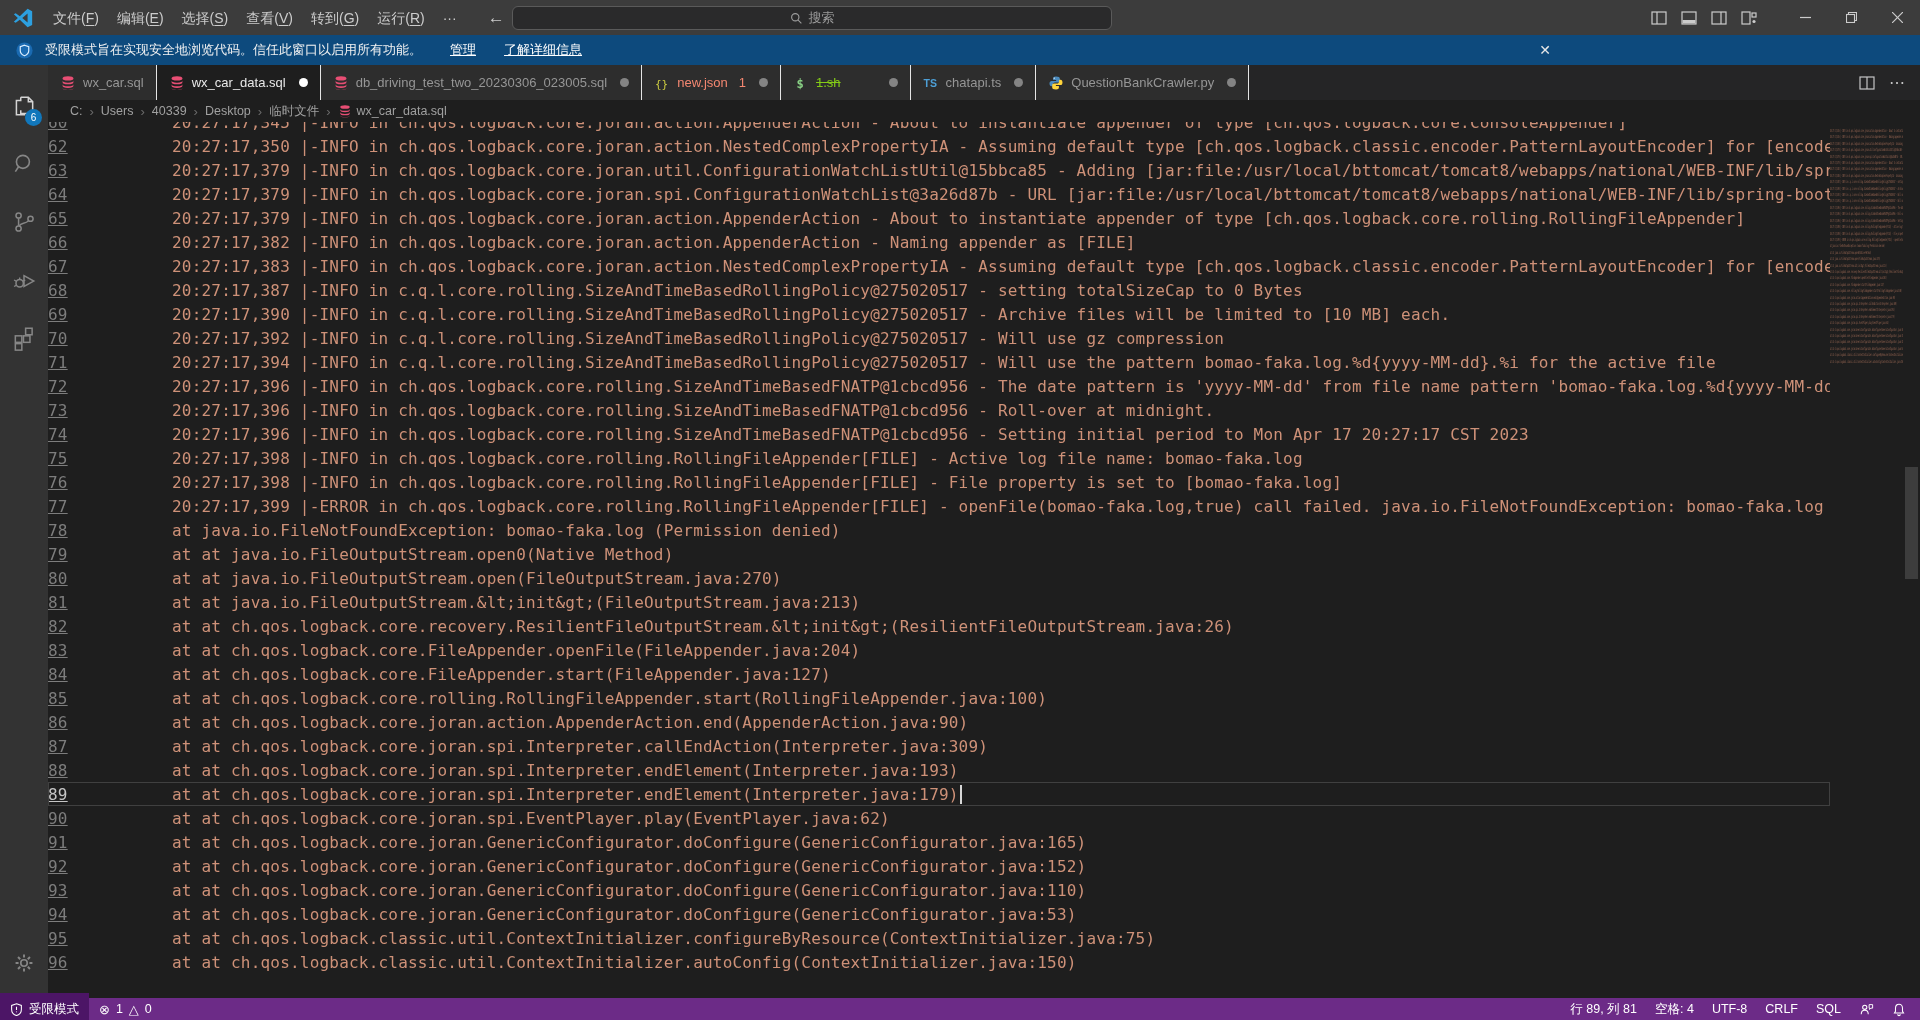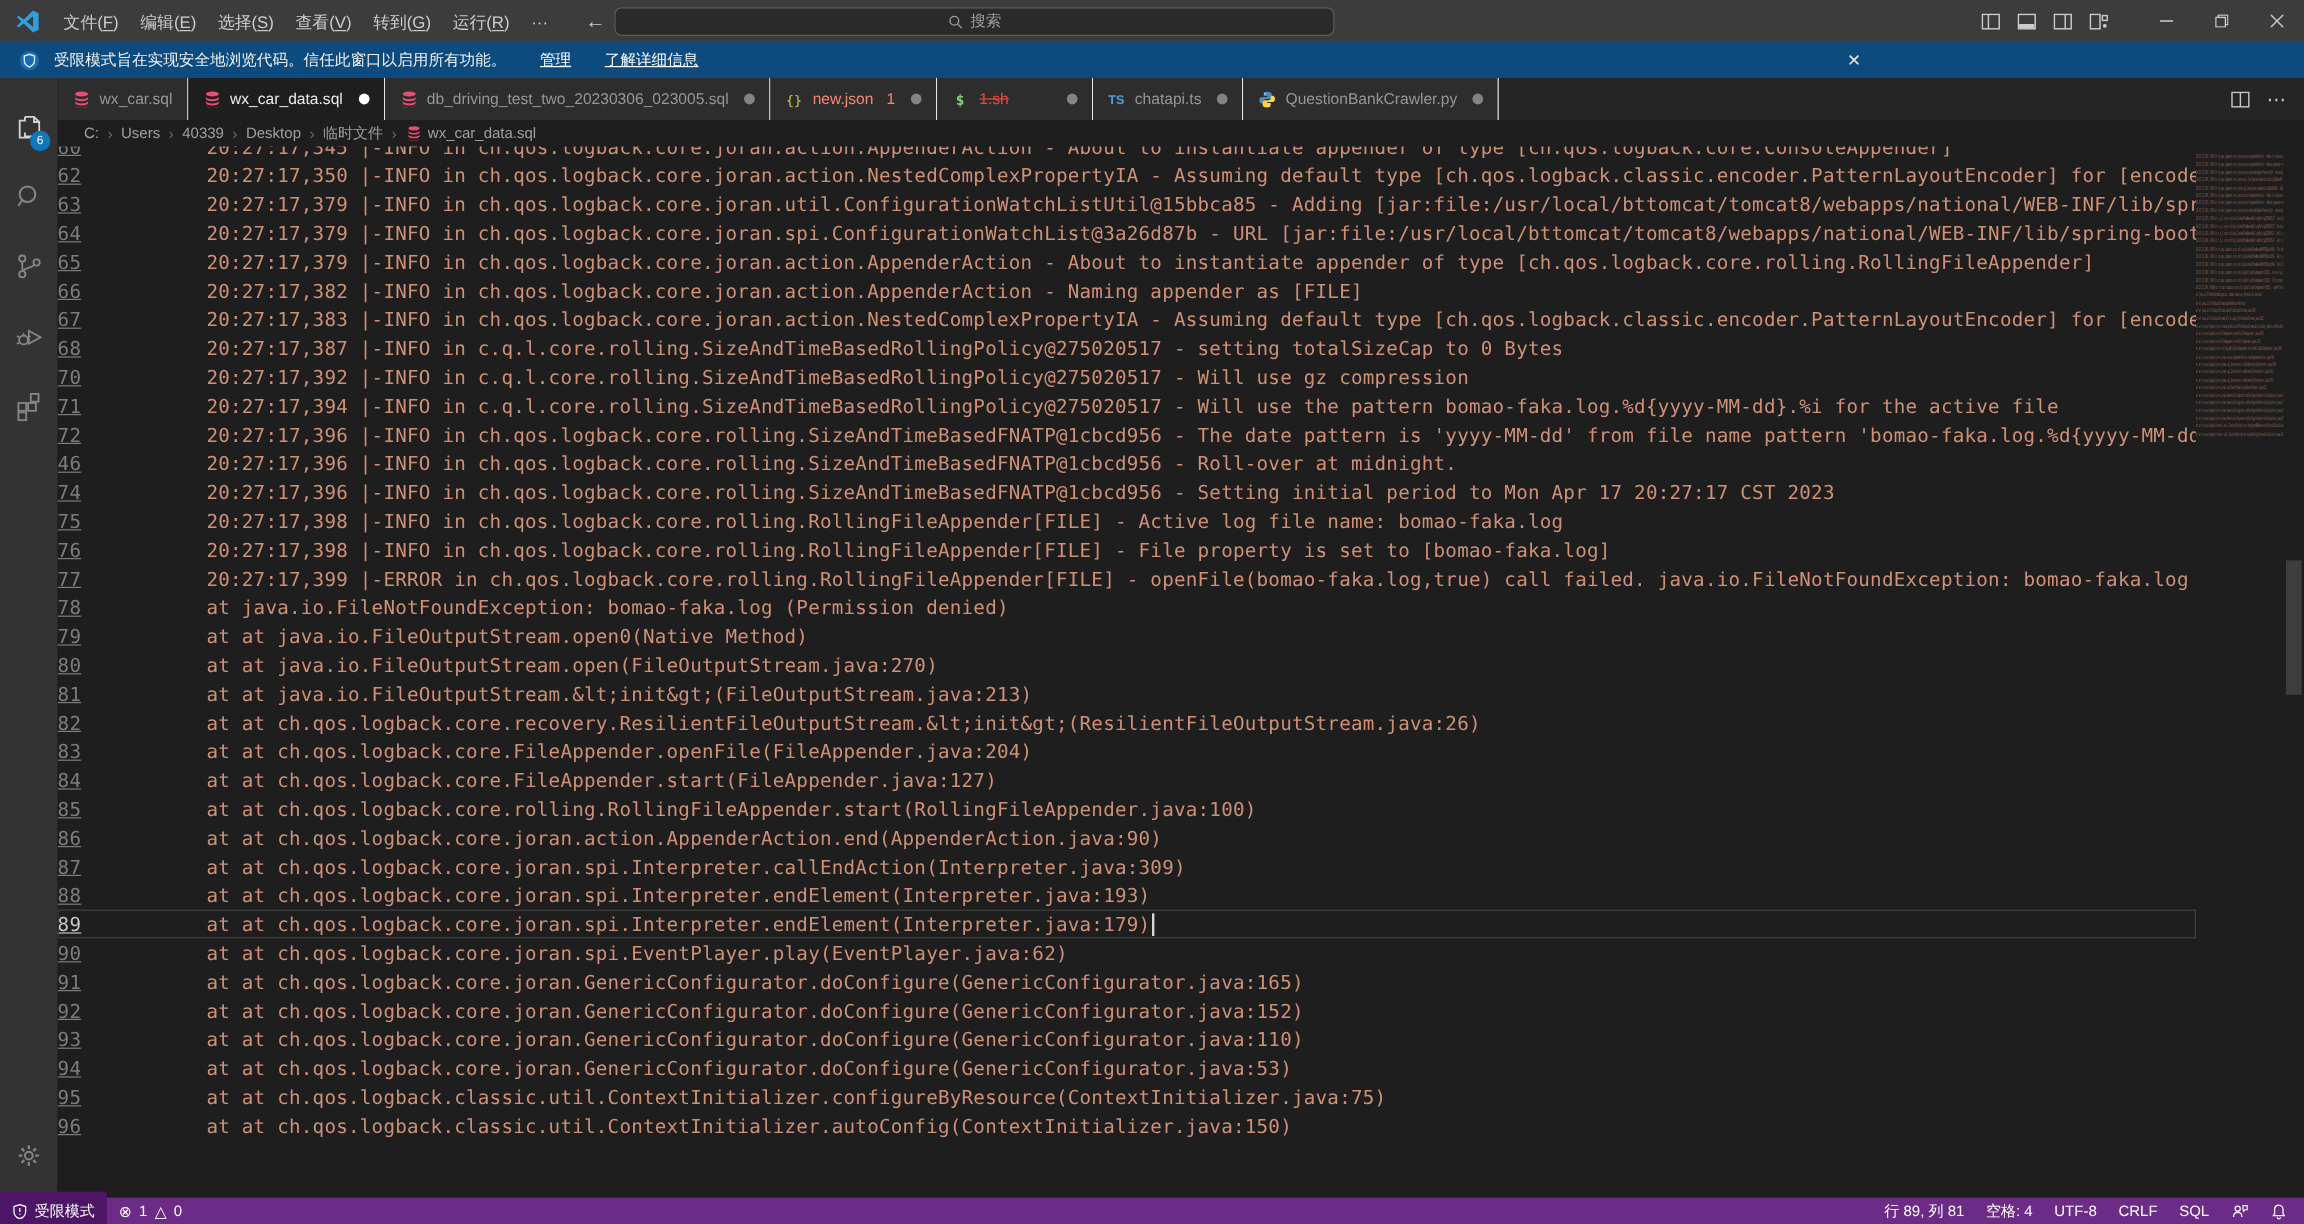--- a/index.html
+++ b/index.html
@@ -41,21 +41,21 @@
 
   
   #tabbar { position:absolute; left:48px; top:65px; width:1872px; height:35px;
     background:#252526; display:flex; align-items:stretch; }
   .tab { display:flex; align-items:center; gap:7px; padding:0 12px; background:#2d2d2d;
     border-right:1px solid #e5e5e5; color:#969696; font-size:13px; white-space:nowrap; }
   .tab.active { background:#1e1e1e; color:#e9e9e9; }
   .tab .dot { width:9px; height:9px; border-radius:50%; background:#848484; margin-left:6px; flex:none; }
   .tab .dot.white { background:#ffffff; }
   .tab .err-label { color:#f48771; }
-  .tab .strike { text-decoration:line-through; color:#ef4444; }
+  .tab .strike { text-decoration:line-through; color:#84cc16; }
   .tab .err-count { color:#f48771; margin-left:4px; }
   #tab-actions { margin-left:auto; display:flex; align-items:center; gap:14px; padding-right:14px; color:#c5c5c5; }
 
   
   #breadcrumb { position:absolute; left:48px; top:100px; width:1872px; height:22px;
     background:#1e1e1e; display:flex; align-items:center; padding-left:22px;
     color:#a0a0a0; font-size:12.5px; gap:3px; }
   .bc-sep { color:#6a6a6a; font-size:13px; padding:0 4px; }
   .bc-file { display:flex; align-items:center; gap:5px; }
 
@@ -356,33 +356,37 @@
         </div>
         <div class="line">
           <span class="ln">67</span>
           <span class="txt">20:27:17,383 |-INFO in ch.qos.logback.core.joran.action.NestedComplexPropertyIA - Assuming default type [ch.qos.logback.classic.encoder.PatternLayoutEncoder] for [encoder] property</span>
         </div>
         <div class="line">
           <span class="ln">68</span>
           <span class="txt">20:27:17,387 |-INFO in c.q.l.core.rolling.SizeAndTimeBasedRollingPolicy@275020517 - setting totalSizeCap to 0 Bytes</span>
         </div>
         <div class="line">
+          <span class="ln">69</span>
+          <span class="txt">20:27:17,390 |-INFO in c.q.l.core.rolling.SizeAndTimeBasedRollingPolicy@275020517 - Archive files will be limited to [10 MB] each.</span>
+        </div>
+        <div class="line">
           <span class="ln">70</span>
           <span class="txt">20:27:17,392 |-INFO in c.q.l.core.rolling.SizeAndTimeBasedRollingPolicy@275020517 - Will use gz compression</span>
         </div>
         <div class="line">
           <span class="ln">71</span>
           <span class="txt">20:27:17,394 |-INFO in c.q.l.core.rolling.SizeAndTimeBasedRollingPolicy@275020517 - Will use the pattern bomao-faka.log.%d{yyyy-MM-dd}.%i for the active file</span>
         </div>
         <div class="line">
           <span class="ln">72</span>
           <span class="txt">20:27:17,396 |-INFO in ch.qos.logback.core.rolling.SizeAndTimeBasedFNATP@1cbcd956 - The date pattern is 'yyyy-MM-dd' from file name pattern 'bomao-faka.log.%d{yyyy-MM-dd}.%i'</span>
         </div>
         <div class="line">
-          <span class="ln">46</span>
+          <span class="ln">73</span>
           <span class="txt">20:27:17,396 |-INFO in ch.qos.logback.core.rolling.SizeAndTimeBasedFNATP@1cbcd956 - Roll-over at midnight.</span>
         </div>
         <div class="line">
           <span class="ln">74</span>
           <span class="txt">20:27:17,396 |-INFO in ch.qos.logback.core.rolling.SizeAndTimeBasedFNATP@1cbcd956 - Setting initial period to Mon Apr 17 20:27:17 CST 2023</span>
         </div>
         <div class="line">
           <span class="ln">75</span>
           <span class="txt">20:27:17,398 |-INFO in ch.qos.logback.core.rolling.RollingFileAppender[FILE] - Active log file name: bomao-faka.log</span>
         </div>

